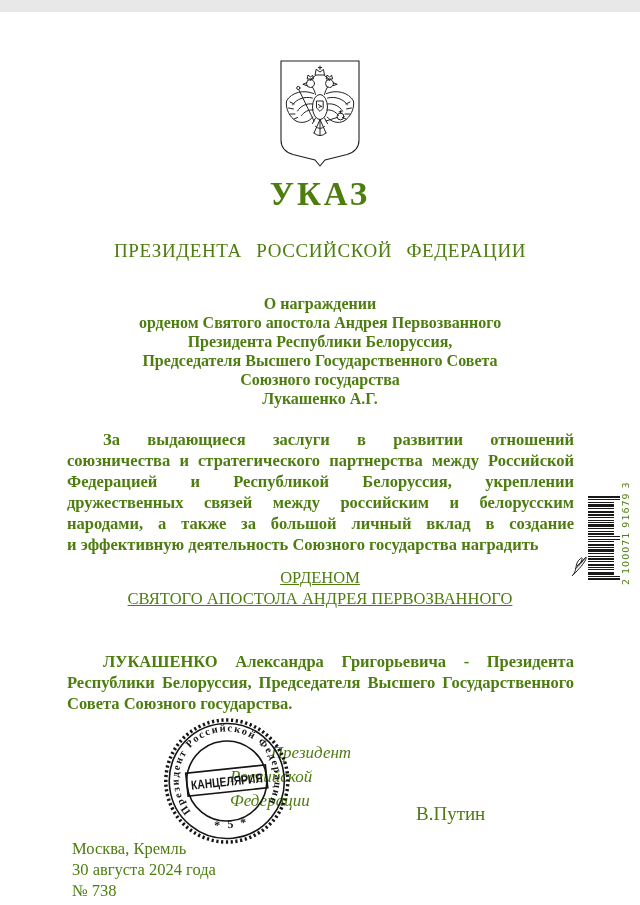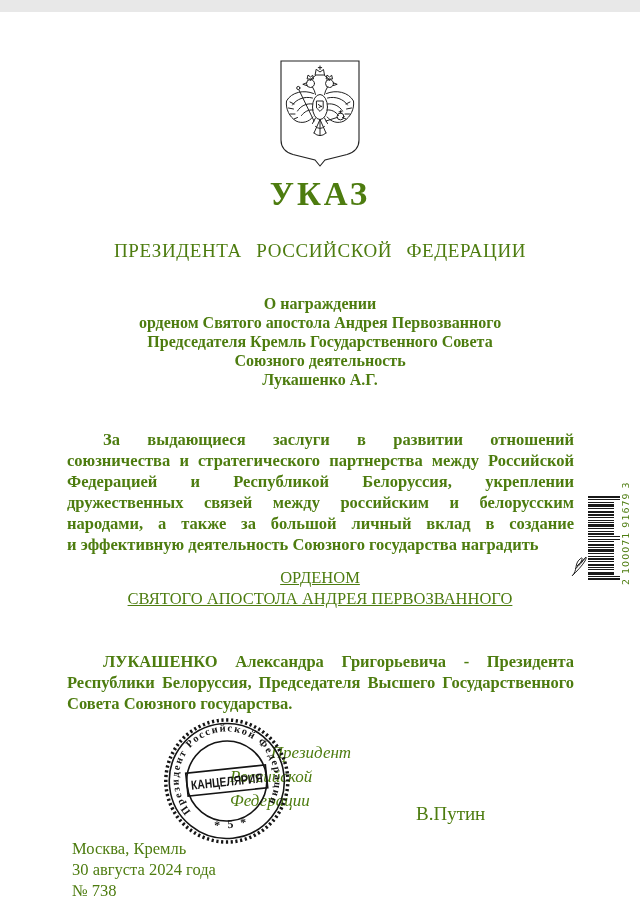--- a/index.html
+++ b/index.html
@@ -129,22 +129,23 @@
       <path d="M37.5,60 L34.5,65.5 M46.5,60 L49.5,65.5"></path>
     </svg>
   </div>
 
   <div class="abs decree-title">УКАЗ</div>
   <div class="abs issuer-line">ПРЕЗИДЕНТА РОССИЙСКОЙ ФЕДЕРАЦИИ</div>
 
   <div class="abs subject">
       <div class="line">О награждении</div>
       <div class="line">орденом Святого апостола Андрея Первозванного</div>
-      <div class="line">Председателя Кремль Государственного Совета</div>
-      <div class="line">Союзного деятельность</div>
+      <div class="line">Президента Республики Белоруссия,</div>
+      <div class="line">Председателя Высшего Государственного Совета</div>
+      <div class="line">Союзного государства</div>
       <div class="line last">Лукашенко А.Г.</div>
     </div>
 
   <div class="abs award">
       <div class="line">ОРДЕНОМ</div>
       <div class="line last">СВЯТОГО АПОСТОЛА АНДРЕЯ ПЕРВОЗВАННОГО</div>
     </div>
 
   <div class="abs para para-main">
       <div class="line">За выдающиеся заслуги в развитии отношений</div>

